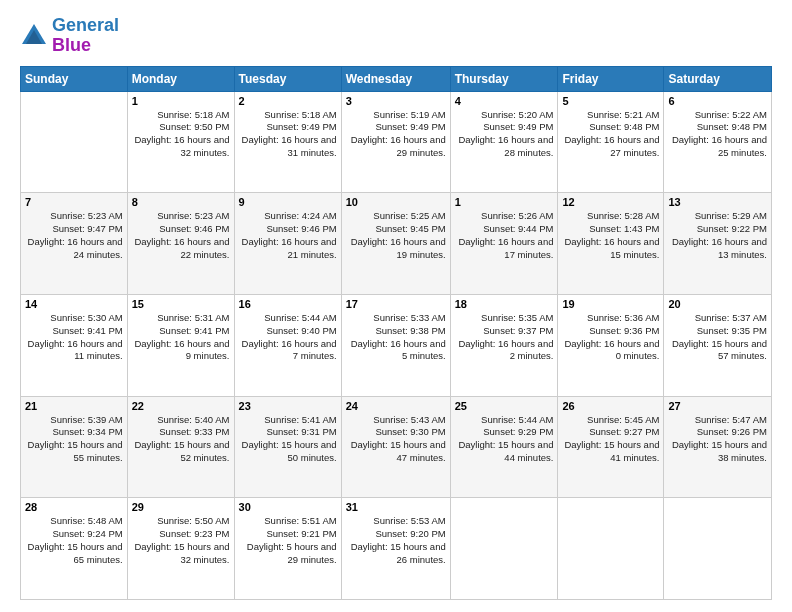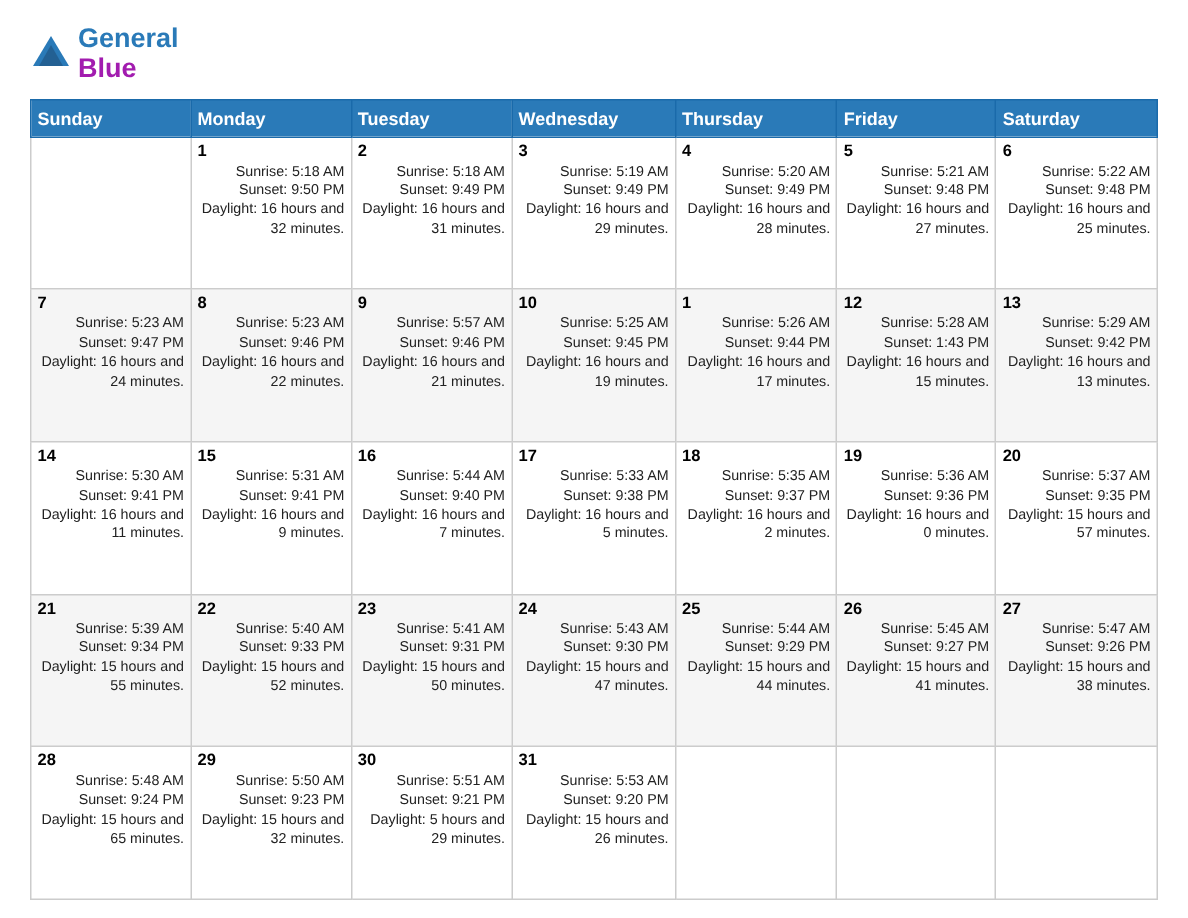--- a/index.html
+++ b/index.html
@@ -196,21 +196,21 @@
           <span class="day-num">8</span>
           <div class="day-info">
             <span>Sunrise: 5:23 AM</span><br>
             <span>Sunset: 9:46 PM</span><br>
             <span>Daylight: 16 hours and 22 minutes.</span>
           </div>
         </td>
           <td>
           <span class="day-num">9</span>
           <div class="day-info">
-            <span>Sunrise: 5:57 AM</span><br>
+            <span>Sunrise: 4:24 AM</span><br>
             <span>Sunset: 9:46 PM</span><br>
             <span>Daylight: 16 hours and 21 minutes.</span>
           </div>
         </td>
           <td>
           <span class="day-num">10</span>
           <div class="day-info">
             <span>Sunrise: 5:25 AM</span><br>
             <span>Sunset: 9:45 PM</span><br>
             <span>Daylight: 16 hours and 19 minutes.</span>
@@ -229,21 +229,21 @@
           <div class="day-info">
             <span>Sunrise: 5:28 AM</span><br>
             <span>Sunset: 1:43 PM</span><br>
             <span>Daylight: 16 hours and 15 minutes.</span>
           </div>
         </td>
           <td>
           <span class="day-num">13</span>
           <div class="day-info">
             <span>Sunrise: 5:29 AM</span><br>
-            <span>Sunset: 9:42 PM</span><br>
+            <span>Sunset: 9:22 PM</span><br>
             <span>Daylight: 16 hours and 13 minutes.</span>
           </div>
         </td>
         </tr>
         <tr>
           <td>
           <span class="day-num">14</span>
           <div class="day-info">
             <span>Sunrise: 5:30 AM</span><br>
             <span>Sunset: 9:41 PM</span><br>

